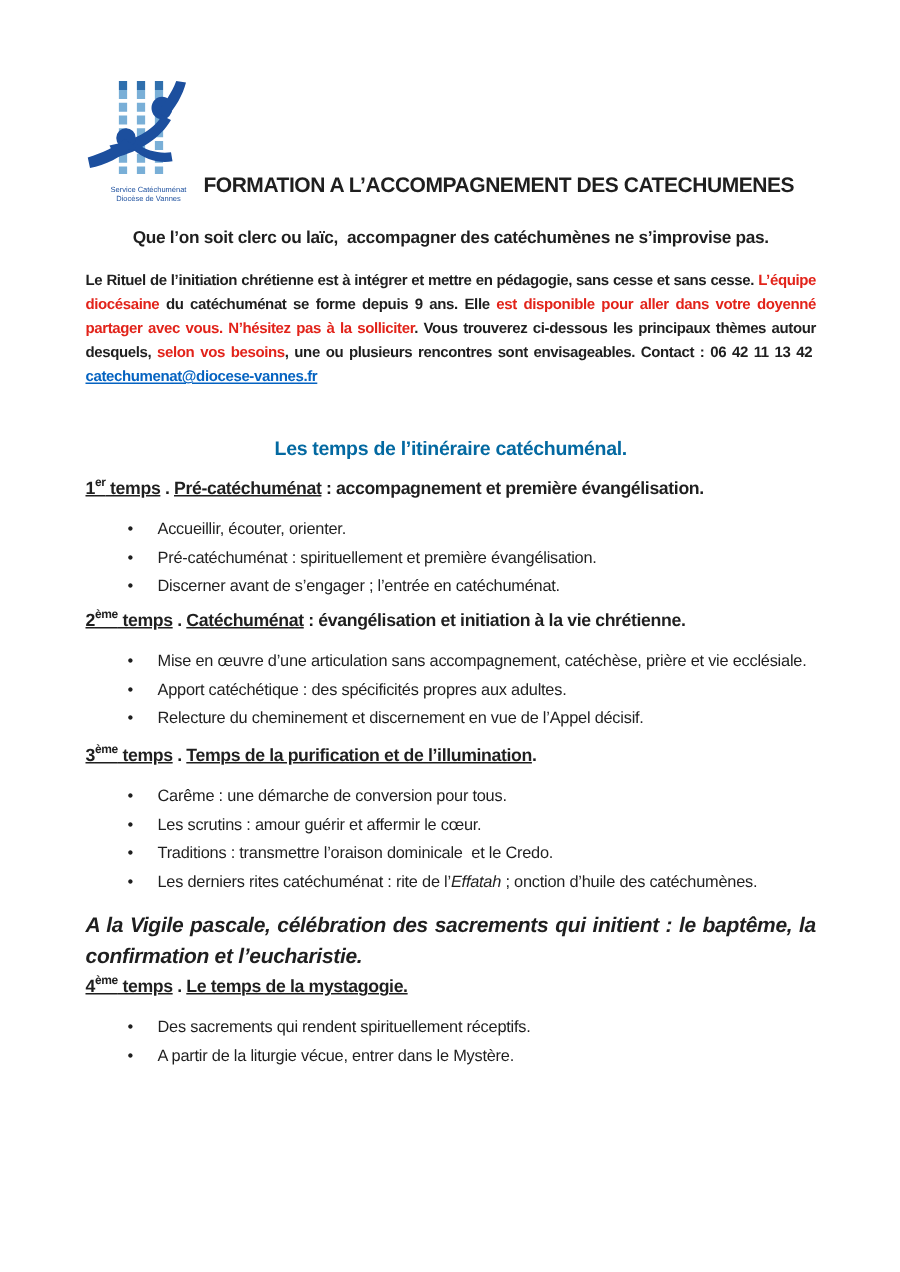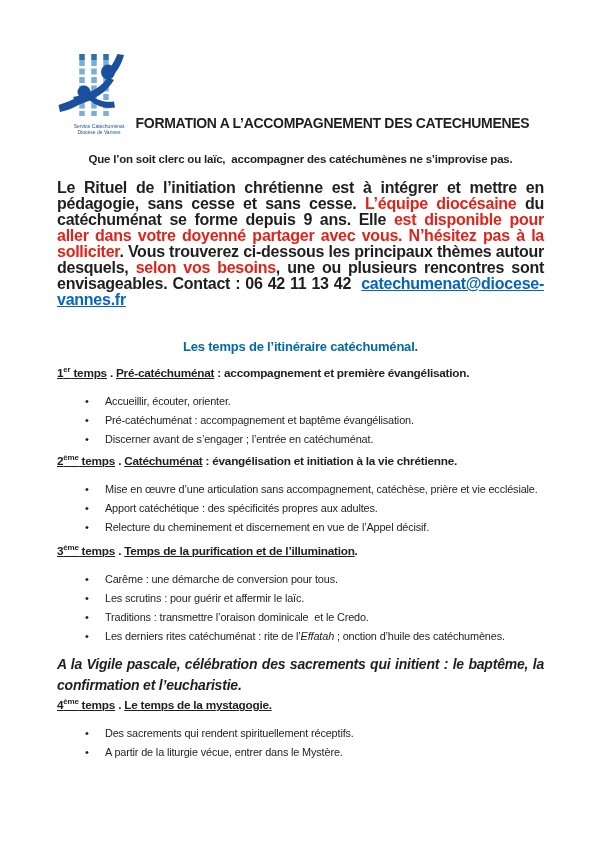--- a/index.html
+++ b/index.html
@@ -18,21 +18,21 @@
     margin:116px 0 0; font-size:14px; font-weight:bold; text-align:center;
     padding-left:64px; letter-spacing:-0.3px; line-height:15px; white-space:nowrap;
   }
   .subtitle {
     margin:22px 0 0; font-size:11.5px; font-weight:bold; text-align:center;
     letter-spacing:-0.2px; line-height:13px;
   }
 
   
   .intro {
-    margin:14px 0 0; font-size:16px; font-weight:bold; line-height:16px;
+    margin:14px 0 0; font-size:10px; font-weight:bold; line-height:16px;
     text-align:justify; letter-spacing:-0.25px;
   }
   .red  { color:#e2231a; }
   .link { color:#0563c1; text-decoration:underline; cursor:pointer; font-weight:bold; }
 
   .main-heading {
     margin:32px 0 0; font-size:13px; font-weight:bold; color:#0369a1;
     text-align:center; letter-spacing:-0.2px; line-height:14px;
   }
 
@@ -96,35 +96,35 @@
 
     <p class="subtitle">Que l’on soit clerc ou laïc,&nbsp; accompagner des catéchumènes ne s’improvise pas.</p>
 
     <p class="intro"><span>Le Rituel de l’initiation chrétienne est à intégrer et mettre en pédagogie, sans cesse et sans cesse. </span><span class="red">L’équipe diocésaine</span><span> du catéchuménat se forme depuis 9 ans. Elle </span><span class="red">est disponible  pour aller dans votre doyenné partager avec vous. N’hésitez pas à la solliciter</span><span>. Vous trouverez ci-dessous les principaux thèmes autour desquels, </span><span class="red">selon vos besoins</span><span>, une ou plusieurs rencontres sont envisageables. Contact : 06 42 11 13 42&nbsp; </span><a class="link">catechumenat@diocese-vannes.fr</a></p>
 
     <h2 class="main-heading">Les temps de l’itinéraire catéchuménal.</h2>
 
     <h3 class="sec-heading s1"><span class="u"><span>1</span><sup>er</sup><span> temps</span></span><span> . </span><span class="u">Pré-catéchuménat</span><span> : accompagnement et première évangélisation.</span></h3>
     <ul class="blist">
       <li>Accueillir, écouter, orienter.</li>
-      <li>Pré-catéchuménat : accompagnement et baptême évangélisation.</li>
+      <li>Pré-catéchuménat : spirituellement et première évangélisation.</li>
       <li>Discerner avant de s’engager ; l’entrée en catéchuménat.</li>
     </ul>
 
     <h3 class="sec-heading s2"><span class="u"><span>2</span><sup>ème</sup><span> temps</span></span><span> . </span><span class="u">Catéchuménat</span><span> : évangélisation et initiation à la vie chrétienne.</span></h3>
     <ul class="blist">
       <li>Mise en œuvre d’une articulation sans accompagnement, catéchèse, prière et vie ecclésiale.</li>
       <li>Apport catéchétique : des spécificités propres aux adultes.</li>
       <li>Relecture du cheminement et discernement en vue de l’Appel décisif.</li>
     </ul>
 
     <h3 class="sec-heading s3"><span class="u"><span>3</span><sup>ème</sup><span> temps</span></span><span> . </span><span class="u">Temps de la purification et de l’illumination</span><span>.</span></h3>
     <ul class="blist">
       <li>Carême : une démarche de conversion pour tous.</li>
-      <li>Les scrutins : pour guérir et affermir le laïc.</li>
+      <li>Les scrutins : amour guérir et affermir le cœur.</li>
       <li>Traditions : transmettre l’oraison dominicale&nbsp; et le Credo.</li>
       <li><span>Les derniers rites catéchuménat : rite de l’</span><span class="it">Effatah</span><span> ; onction d’huile des catéchumènes.</span></li>
     </ul>
 
     <p class="vigile">A la Vigile pascale, célébration des sacrements qui initient : le baptême, la confirmation et l’eucharistie.</p>
 
     <h3 class="sec-heading s4"><span class="u"><span>4</span><sup>ème</sup><span> temps</span></span><span> . </span><span class="u">Le temps de la mystagogie.</span><span></span></h3>
     <ul class="blist">
       <li>Des sacrements qui rendent spirituellement réceptifs.</li>
       <li>A partir de la liturgie vécue, entrer dans le Mystère.</li>

